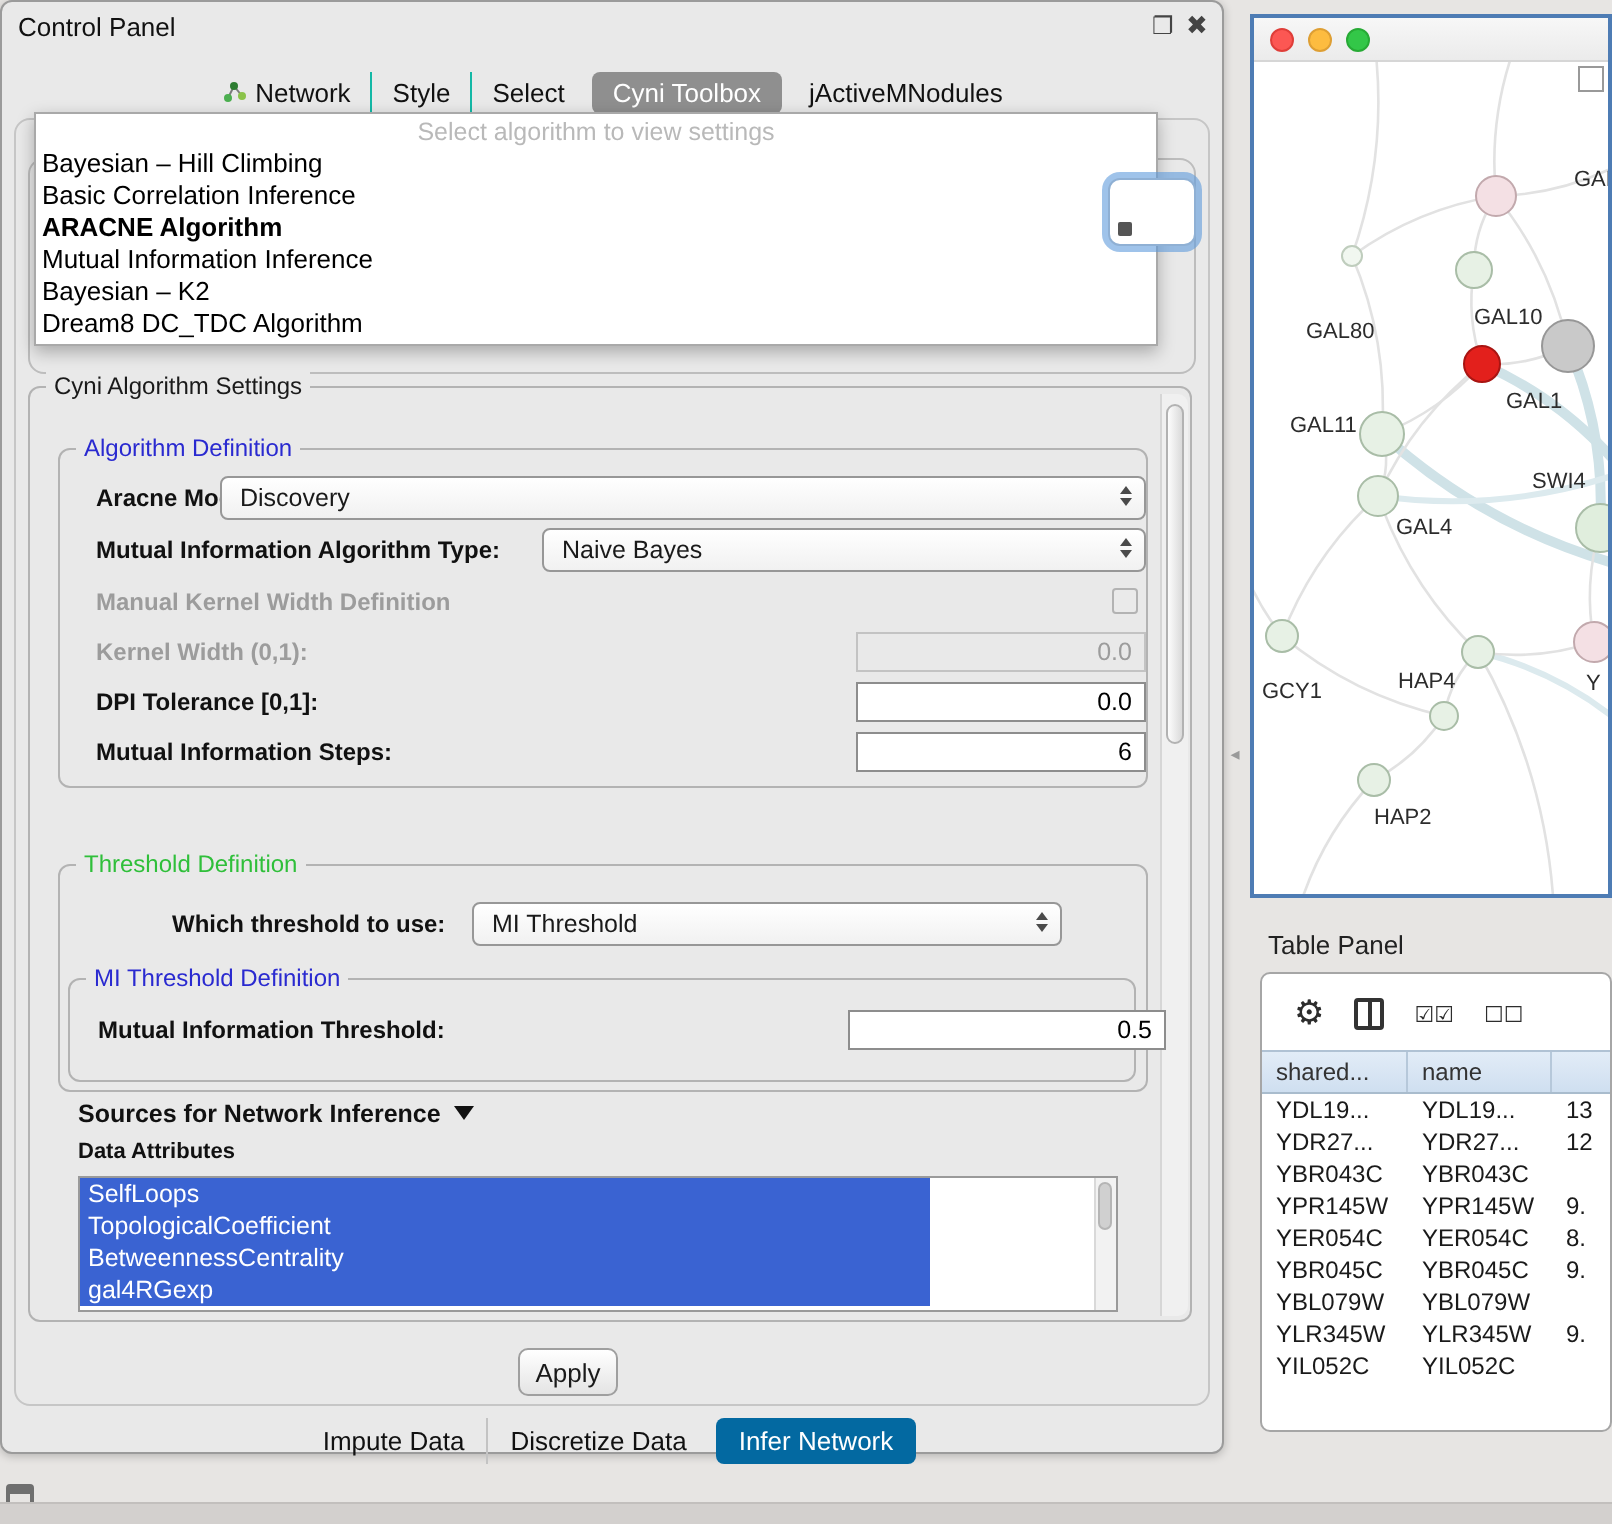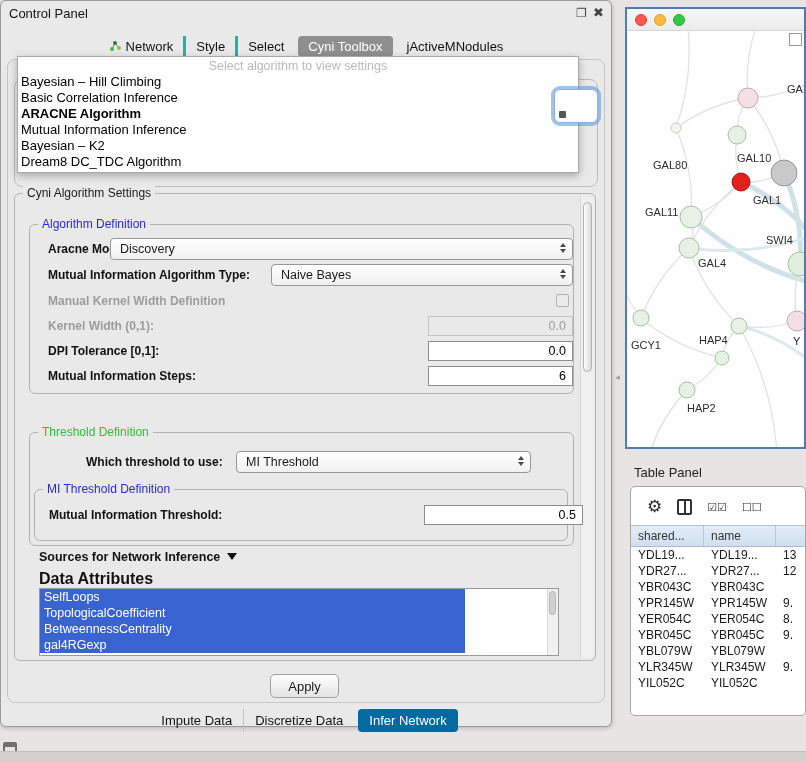--- a/index.html
+++ b/index.html
@@ -19,21 +19,21 @@
     box-shadow:0 1px 5px rgba(0,0,0,.22);
   }
   #cp-title{ left:8px; top:5px; font-size:13px; color:#111; }
   .win-btn{ font-size:12px; color:#444; cursor:default; }
   #cp-float{ left:575px; top:5px; }
   #cp-close{ left:592px; top:4px; font-size:13px; }
 
   
   #tab-strip{ left:0; right:0; top:33px; display:flex; justify-content:center; align-items:center; height:24px; }
   .tab{ padding:3px 10px; font-size:13px; color:#111; display:flex; align-items:center; gap:5px; }
-  .tab + .tab{ border-left:3px solid #14b8a6; }
+  .tab + .tab{ border-left:1px solid #14b8a6; }
   .tab.selected{ background:#8f8f8f; color:#fff; border-radius:4px; border-left:none; margin:0 4px; }
   .tab.selected + .tab{ border-left:none; }
 
   
   #cp-inner{ left:6px; top:58px; width:598px; height:644px; border:1px solid #c6c6c6; border-radius:8px; }
   #algo-select-box{ left:13px; top:78px; width:584px; height:108px; border:1px solid #bdbdbd; border-radius:8px; z-index:2; }
   
   #algo-combo-fragment{
     left:553px; top:88px; width:44px; height:34px; background:#fff;
     border:1px solid #8fb0d4; border-radius:6px; z-index:25;
@@ -80,21 +80,21 @@
   .checkbox{ position:absolute; width:13px; height:13px; border:1px solid #b3b3b3; background:#eaeaea; border-radius:2px; }
 
   .tri-right{ display:inline-block; width:0; height:0; border-top:5px solid transparent; border-bottom:5px solid transparent; border-left:7px solid #111; margin-left:8px; vertical-align:-1px; }
   .tri-dn-big{ display:inline-block; width:0; height:0; border-left:5px solid transparent; border-right:5px solid transparent; border-top:7px solid #111; margin-left:7px; vertical-align:1px; }
 
   #attr-list{ position:absolute; left:24px; top:394px; width:520px; height:68px; background:#fff; border:1px solid #9a9a9a; overflow:hidden; }
   .attr-item{ height:16px; line-height:16px; width:425px; background:#3a63d2; color:#fff; padding-left:4px; font-size:12.5px; }
   #attr-scrollbar{ position:absolute; right:0; top:0; width:11px; height:100%; background:#f2f2f2; border-left:1px solid #d9d9d9; }
   #attr-scroll-thumb{ position:absolute; left:1px; top:2px; width:7px; height:24px; background:#d0d0d0; border:1px solid #b5b5b5; border-radius:4px; }
 
-  #apply-btn{ left:269px; top:673px; width:69px; height:24px; border:1px solid #9f9f9f; border-radius:5px;
+  #apply-btn{ left:258px; top:673px; width:50px; height:24px; border:1px solid #9f9f9f; border-radius:5px;
     background:linear-gradient(#ffffff,#e4e4e4); font-size:13px; display:flex; align-items:center; justify-content:center; z-index:3;}
 
   #bottom-tab-strip{ left:0; right:0; top:707px; display:flex; justify-content:center; align-items:center; height:24px; }
   .btab{ padding:4px 11px; font-size:13px; color:#111; }
   .btab + .btab{ border-left:1px solid #c3c3c3; }
   .btab.selected{ background:#0369a1; color:#fff; border-radius:4px; border-left:none; margin:0 4px; }
 
   
   #network-window{ left:625px; top:7px; width:181px; height:442px; background:#fff; border:2px solid #4e7cb4; overflow:hidden; }
   #net-titlebar{ height:22px; background:linear-gradient(#f7f7f7,#ebebeb); border-bottom:1px solid #d6d6d6; display:flex; align-items:center; padding-left:8px; gap:7px; }
@@ -242,21 +242,21 @@
       <div id="mi-fieldset" class="titled">
         <span class="legend">MI Threshold Definition</span>
         <div class="frm-label" style="left:14px; top:18px;">Mutual Information Threshold:</div>
         <input class="field" style="left: 389px; top: 15px; width: 159px;" value="0.5">
       </div>
     </div>
 
     <div class="frm-label" style="left:24px; top:356px; font-size:12.5px;">
       <span>Sources for Network Inference</span><span class="tri-dn-big"></span>
     </div>
-    <div class="frm-label" style="left:24px; top:376px; font-size:16px;">Data Attributes</div>
+    <div class="frm-label" style="left:24px; top:376px; font-size:11px;">Data Attributes</div>
 
     <div id="attr-list">
       <div class="attr-item">SelfLoops</div>
         <div class="attr-item">TopologicalCoefficient</div>
         <div class="attr-item">BetweennessCentrality</div>
         <div class="attr-item">gal4RGexp</div>
         <div id="attr-scrollbar">
         <div id="attr-scroll-thumb"></div>
       </div>
     </div>

